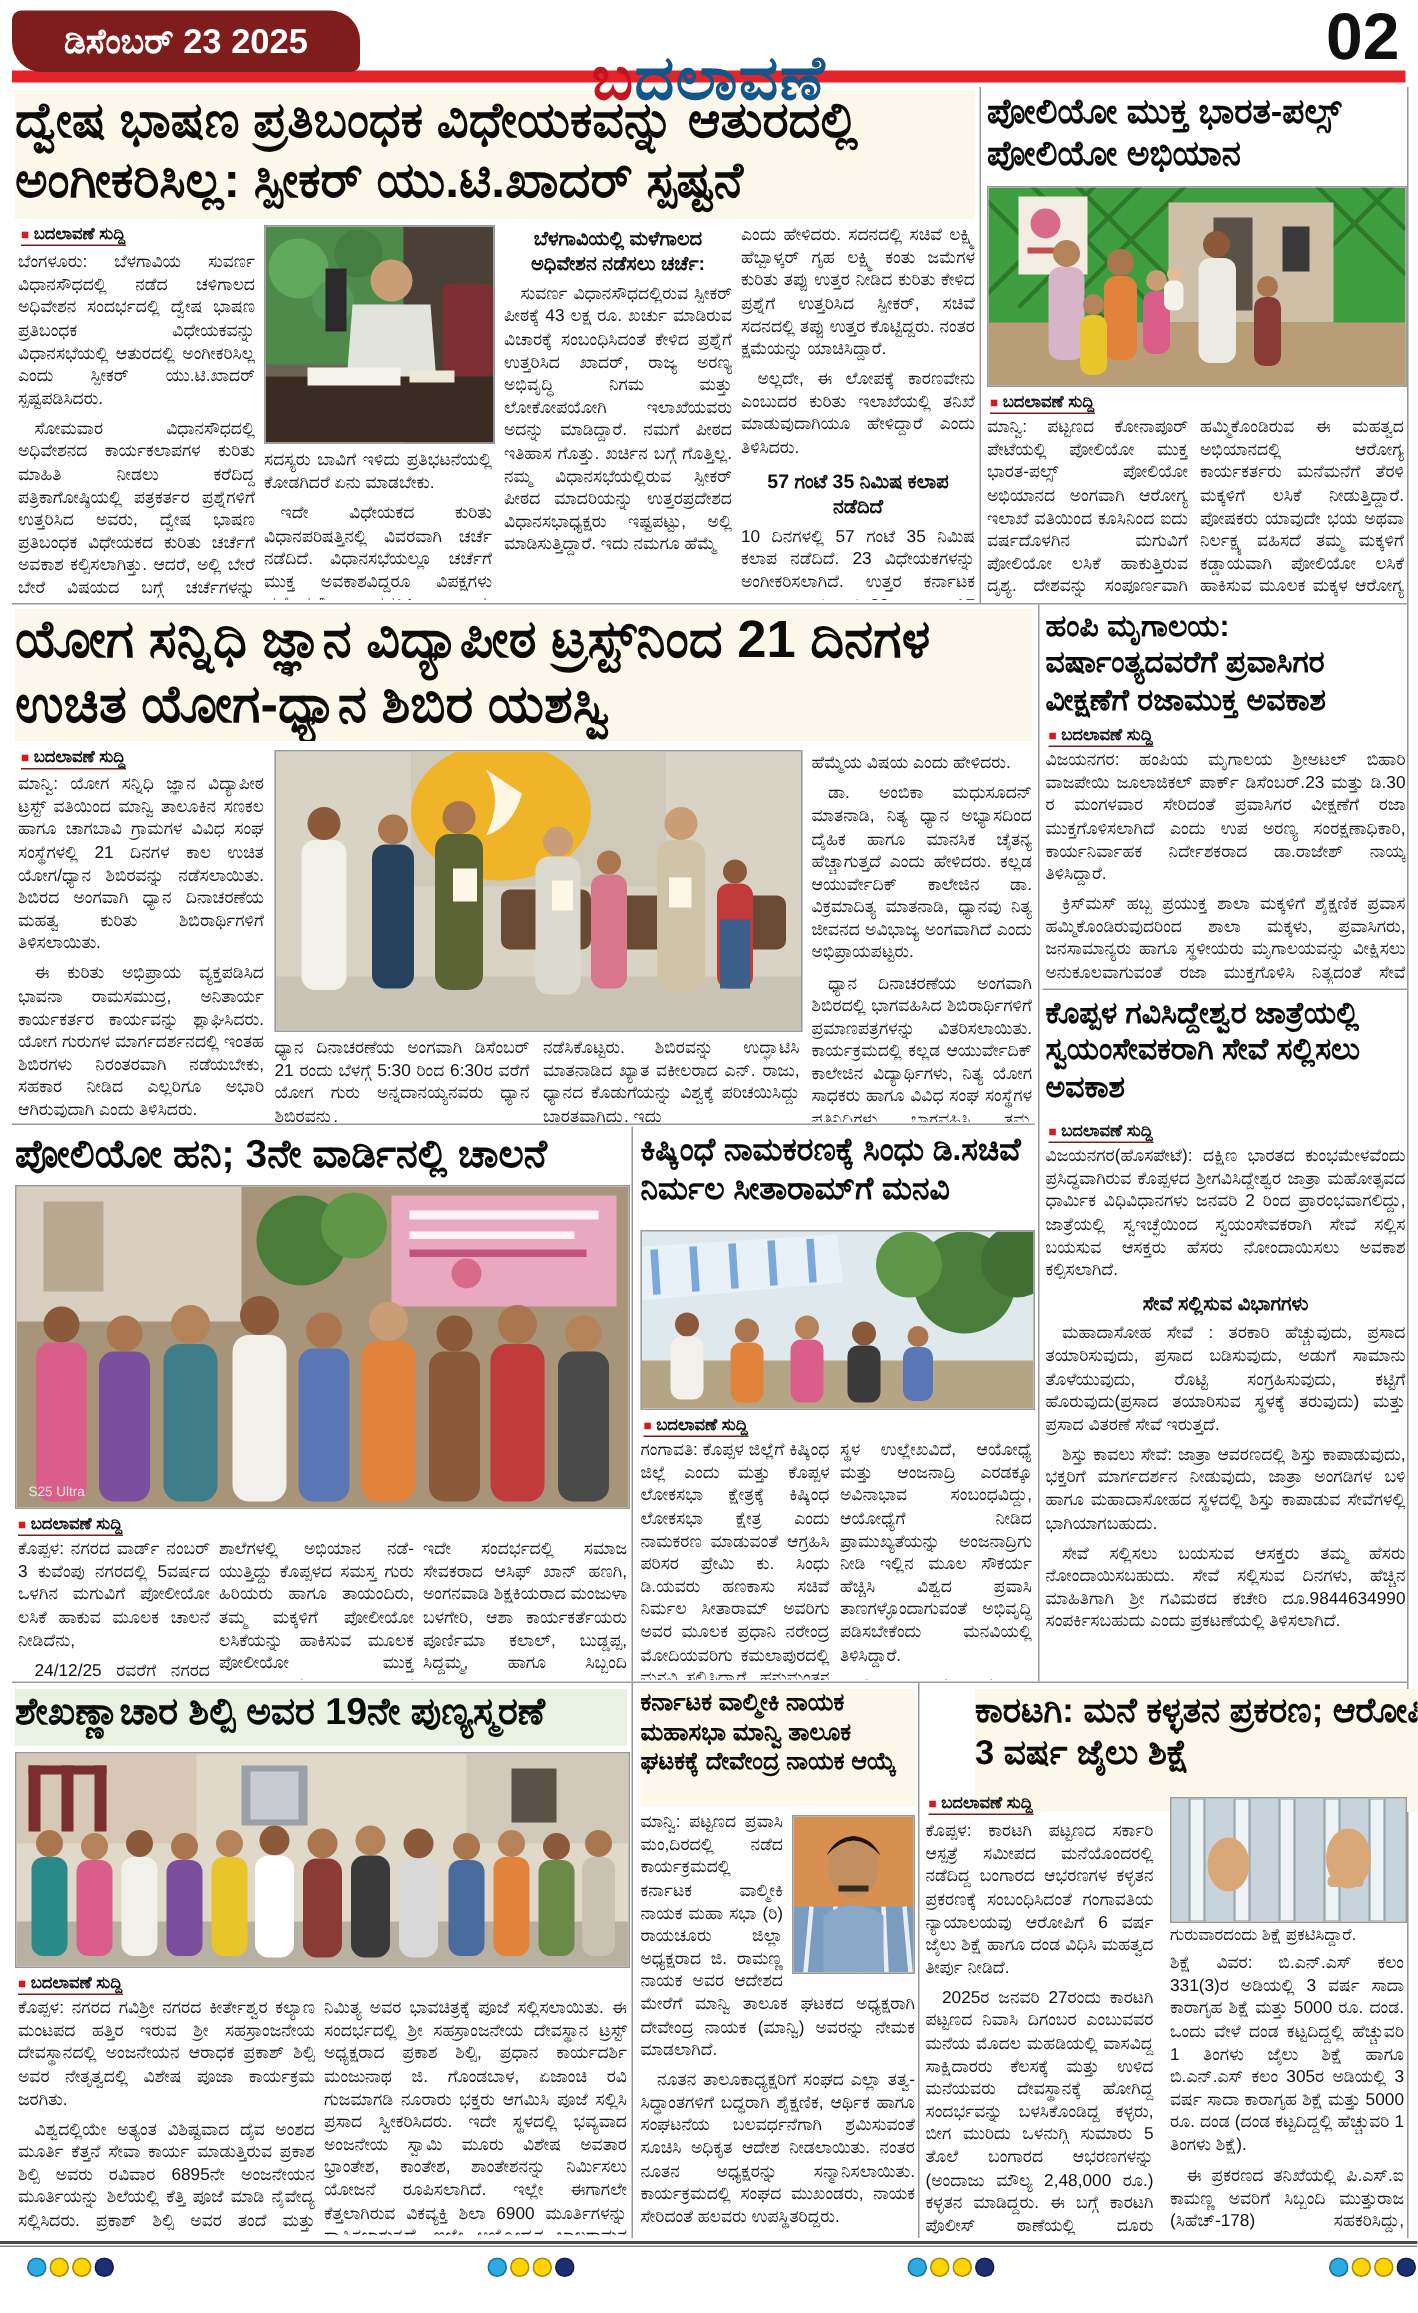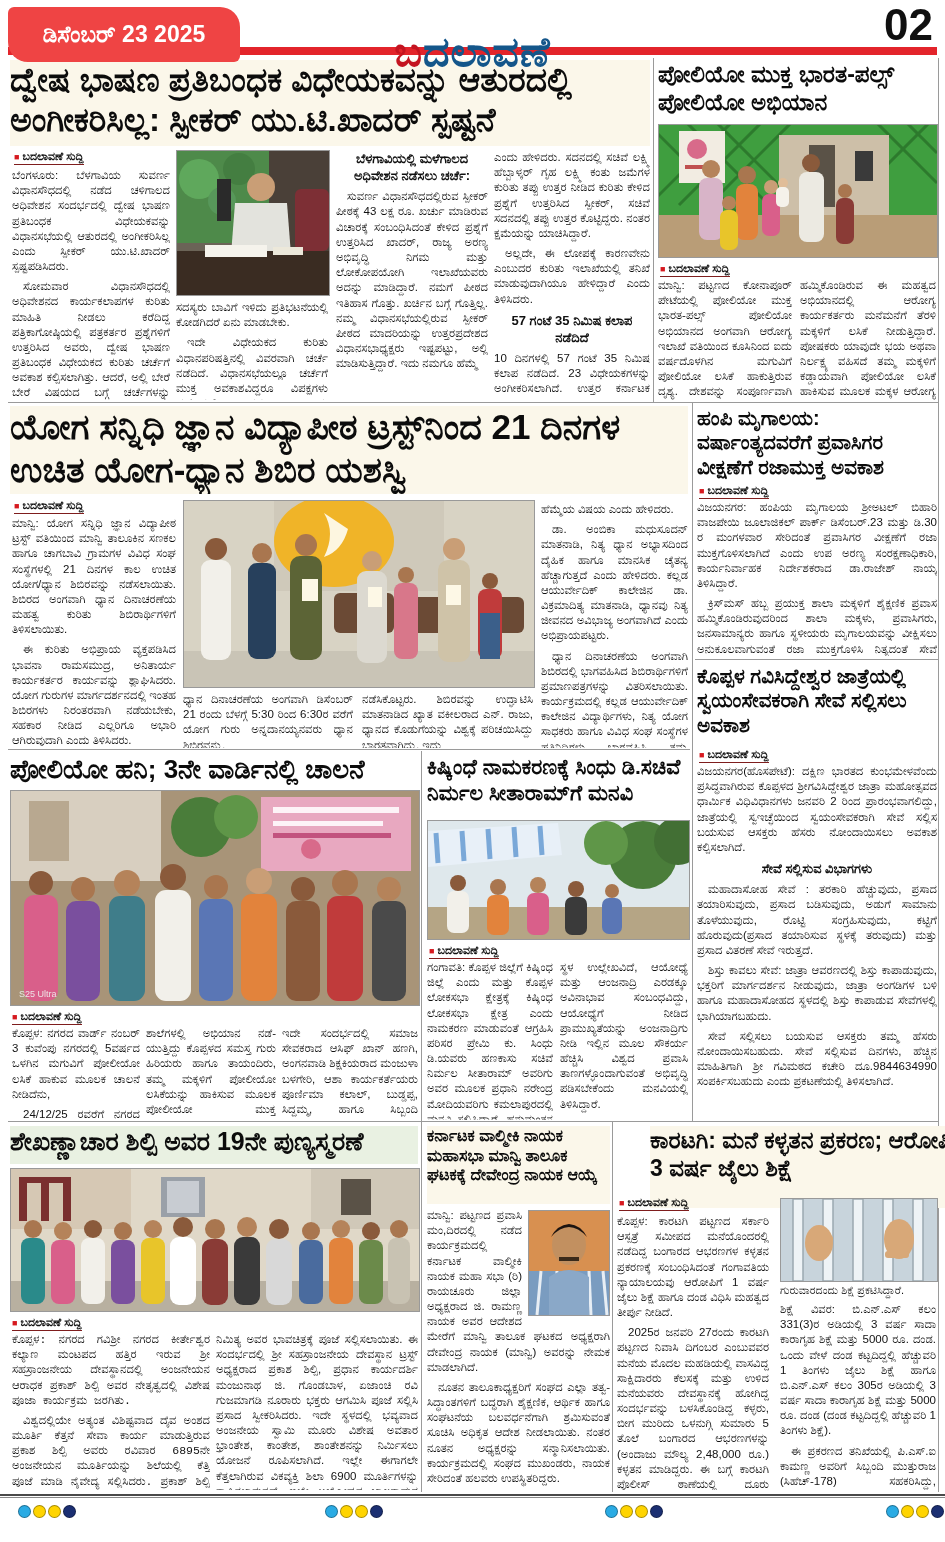--- a/index.html
+++ b/index.html
@@ -1,19 +1,19 @@
 <!DOCTYPE html>
 <html><head>
 <meta charset="utf-8">
 <style>
   html,body{margin:0;padding:0;}
   body{background:#e9e9e9;font-family:"Liberation Sans","DejaVu Sans",sans-serif;}
   #page{position:relative;width:945px;height:1542px;background:#ffffff;margin:0 auto;overflow:hidden;color:#111;}
   
-  .date-badge{position:absolute;left:8px;top:7px;width:232px;height:55px;background:#ef4444;border-radius:6px 20px 6px 20px;color:#fff;font-weight:bold;font-size:23px;display:flex;align-items:center;justify-content:center;z-index:3;}
+  .date-badge{position:absolute;left:8px;top:7px;width:232px;height:41px;background:#7f1d1d;border-radius:6px 20px 6px 20px;color:#fff;font-weight:bold;font-size:23px;display:flex;align-items:center;justify-content:center;z-index:3;}
   .masthead{position:absolute;left:0;right:0;top:2px;text-align:center;font-size:41px;font-weight:bold;letter-spacing:1px;z-index:2;margin-top:27px;}
   .masthead .first{color:#c41420;}
   .masthead .rest{color:#14568a;}
   .page-num{position:absolute;right:12px;top:0px;font-size:44px;font-weight:bold;color:#101010;}
   .red-rule{position:absolute;left:8px;top:47px;width:929px;height:8px;background:#e3242b;z-index:1;}
   
   .hl{position:absolute;font-weight:bold;color:#0c0c0c;line-height:1.22;overflow:hidden;}
   .cream{background:#fbf7ea;}
   .green-tint{background:#e9f1e2;}
   .byline{position:absolute;font-size:11px;font-weight:bold;border-bottom:1px solid #7f1d1d;padding-bottom:1px;white-space:nowrap;}
@@ -340,21 +340,21 @@
         <circle cx="330" cy="60" r="9" fill="#b5835a"></circle>
           <rect x="318" y="69" width="24" height="66" rx="8" fill="#e2833c"></rect>
         <circle cx="360" cy="62" r="9" fill="#8a5a3b"></circle>
           <rect x="348" y="71" width="24" height="64" rx="8" fill="#6b8a4a"></rect>
         <circle cx="388" cy="60" r="9" fill="#a9764f"></circle>
           <rect x="377" y="69" width="22" height="66" rx="8" fill="#c8c2b2"></rect>
       </g>
     </svg>
   </div>
   <div class="byline" style="left:12px;top:1316px;"><span class="sq">■</span><span>ಬದಲಾವಣೆ ಸುದ್ದಿ</span></div>
-  <div class="col" style="left:12px;top:1332px;width:198px;height:158px;font-family:Liberation Mono, monospace;">
+  <div class="col" style="left:12px;top:1332px;width:198px;height:158px;">
     <p class="noind">ಕೊಪ್ಪಳ: ನಗರದ ಗವಿಶ್ರೀ ನಗರದ ಕೀರ್ತೇಶ್ವರ ಕಲ್ಯಾಣ ಮಂಟಪದ ಹತ್ತಿರ ಇರುವ ಶ್ರೀ ಸಹಸ್ರಾಂಜನೇಯ ದೇವಸ್ಥಾನದಲ್ಲಿ ಅಂಜನೇಯನ ಆರಾಧಕ ಪ್ರಕಾಶ್ ಶಿಲ್ಪಿ ಅವರ ನೇತೃತ್ವದಲ್ಲಿ ವಿಶೇಷ ಪೂಜಾ ಕಾರ್ಯಕ್ರಮ ಜರಗಿತು.</p>
     <p>ವಿಶ್ವದಲ್ಲಿಯೇ ಅತ್ಯಂತ ವಿಶಿಷ್ಟವಾದ ದೈವ ಅಂಶದ ಮೂರ್ತಿ ಕೆತ್ತನೆ ಸೇವಾ ಕಾರ್ಯ ಮಾಡುತ್ತಿರುವ ಪ್ರಕಾಶ ಶಿಲ್ಪಿ ಅವರು ರವಿವಾರ 6895ನೇ ಅಂಜನೇಯನ ಮೂರ್ತಿಯನ್ನು ಶಿಲೆಯಲ್ಲಿ ಕೆತ್ತಿ ಪೂಜೆ ಮಾಡಿ ನೈವೇದ್ಯ ಸಲ್ಲಿಸಿದರು. ಪ್ರಕಾಶ್ ಶಿಲ್ಪಿ ಅವರ ತಂದೆ ಮತ್ತು ಅಂಜನೇಯನ ಆರಾಧಕರಾಗಿದ್ದ ಶೇಖಣ್ಣಾಚಾರ ಶಿಲ್ಪಿ ಅವರ ಸ್ಮಾರಕ ಸ್ಥಳದಲ್ಲಿ 19 ನೇ ವರ್ಷದ ಪುಣ್ಯಸ್ಮರಣೆ</p>
   </div>
   <div class="col" style="left:216px;top:1332px;width:202px;height:158px;">
     <p class="noind">ನಿಮಿತ್ಯ ಅವರ ಭಾವಚಿತ್ರಕ್ಕೆ ಪೂಜೆ ಸಲ್ಲಿಸಲಾಯಿತು. ಈ ಸಂದರ್ಭದಲ್ಲಿ ಶ್ರೀ ಸಹಸ್ರಾಂಜನೇಯ ದೇವಸ್ಥಾನ ಟ್ರಸ್ಟ್ ಅಧ್ಯಕ್ಷರಾದ ಪ್ರಕಾಶ ಶಿಲ್ಪಿ, ಪ್ರಧಾನ ಕಾರ್ಯದರ್ಶಿ ಮಂಜುನಾಥ ಜಿ. ಗೊಂಡಬಾಳ, ಏಜಾಂಚಿ ರವಿ ಗುಜಮಾಗಡಿ ನೂರಾರು ಭಕ್ತರು ಆಗಮಿಸಿ ಪೂಜೆ ಸಲ್ಲಿಸಿ ಪ್ರಸಾದ ಸ್ವೀಕರಿಸಿದರು. ಇದೇ ಸ್ಥಳದಲ್ಲಿ ಭವ್ಯವಾದ ಅಂಜನೇಯ ಸ್ವಾಮಿ ಮೂರು ವಿಶೇಷ ಅವತಾರ ಭ್ರಾಂತೇಶ, ಕಾಂತೇಶ, ಶಾಂತೇಶನನ್ನು ನಿರ್ಮಿಸಲು ಯೋಜನೆ ರೂಪಿಸಲಾಗಿದೆ. ಇಲ್ಲೇ ಈಗಾಗಲೇ ಕೆತ್ತಲಾಗಿರುವ ವಿಕವ್ಯಕ್ತಿ ಶಿಲಾ 6900 ಮೂರ್ತಿಗಳನ್ನು ಸ್ಥಾಪಿಸಲಾಗುತ್ತದೆ. ಇಲ್ಲೇ ಅಯ್ಯೋಧ್ಯನ ಬಾಲರಾಮನ ಮೂರ್ತಿ ಮಾಡಿದ ಉಳಿದ ಶಿಲೆಯಲ್ಲಿ ರಾಮ, ಲಕ್ಷ್ಮಣ, ಸೀತೆ, ಹನುಮಂತರನ್ನು ಮಾಡಿ ಸ್ಥಾಪಿಸಲಾಗುತ್ತದೆ ಎಂದು ಟ್ರಸ್ಟ್ ತಿಳಿಸಿದೆ.</p>
   </div>
 
   <div class="hl cream" style="left:427px;top:1126px;width:183px;height:78px;font-size:16px;">ಕರ್ನಾಟಕ ವಾಲ್ಮೀಕಿ ನಾಯಕ ಮಹಾಸಭಾ ಮಾನ್ವಿ ತಾಲೂಕ ಘಟಕಕ್ಕೆ ದೇವೇಂದ್ರ ನಾಯಕ ಆಯ್ಕೆ</div>
   <div class="col" style="left:427px;top:1208px;width:183px;height:282px;">
     <div class="photo" style="position:relative;float:right;width:80px;height:104px;margin:2px 0 4px 6px;">
@@ -374,21 +374,21 @@
         <rect x="30" y="46" width="20" height="4" fill="#3a2a1a"></rect>
       </svg>
     </div>
     <p class="noind">ಮಾನ್ವಿ: ಪಟ್ಟಣದ ಪ್ರವಾಸಿ ಮಂ,ದಿರದಲ್ಲಿ ನಡೆದ ಕಾರ್ಯಕ್ರಮದಲ್ಲಿ ಕರ್ನಾಟಕ ವಾಲ್ಮೀಕಿ ನಾಯಕ ಮಹಾ ಸಭಾ (ರಿ) ರಾಯಚೂರು ಜಿಲ್ಲಾ ಅಧ್ಯಕ್ಷರಾದ ಜಿ. ರಾಮಣ್ಣ ನಾಯಕ ಅವರ ಆದೇಶದ ಮೇರೆಗೆ ಮಾನ್ವಿ ತಾಲೂಕ ಘಟಕದ ಅಧ್ಯಕ್ಷರಾಗಿ ದೇವೇಂದ್ರ ನಾಯಕ (ಮಾನ್ವಿ) ಅವರನ್ನು ನೇಮಕ ಮಾಡಲಾಗಿದೆ.</p>
     <p>ನೂತನ ತಾಲೂಕಾಧ್ಯಕ್ಷರಿಗೆ ಸಂಘದ ಎಲ್ಲಾ ತತ್ವ-ಸಿದ್ಧಾಂತಗಳಿಗೆ ಬದ್ಧರಾಗಿ ಶೈಕ್ಷಣಿಕ, ಆರ್ಥಿಕ ಹಾಗೂ ಸಂಘಟನೆಯ ಬಲವರ್ಧನೆಗಾಗಿ ಶ್ರಮಿಸುವಂತೆ ಸೂಚಿಸಿ ಅಧಿಕೃತ ಆದೇಶ ನೀಡಲಾಯಿತು. ನಂತರ ನೂತನ ಅಧ್ಯಕ್ಷರನ್ನು ಸನ್ಮಾನಿಸಲಾಯಿತು. ಕಾರ್ಯಕ್ರಮದಲ್ಲಿ ಸಂಘದ ಮುಖಂಡರು, ನಾಯಕ ಸೇರಿದಂತೆ ಹಲವರು ಉಪಸ್ಥಿತರಿದ್ದರು.</p>
   </div>
 
   <div class="hl cream" style="left:617px;top:1126px;width:318px;height:82px;font-size:23px;margin-left:33px;">ಕಾರಟಗಿ: ಮನೆ ಕಳ್ಳತನ ಪ್ರಕರಣ; ಆರೋಪಿಗೆ 3 ವರ್ಷ ಜೈಲು ಶಿಕ್ಷೆ</div>
   <div class="byline" style="left:619px;top:1196px;"><span class="sq">■</span><span>ಬದಲಾವಣೆ ಸುದ್ದಿ</span></div>
   <div class="col" style="left:617px;top:1214px;width:152px;height:276px;">
-    <p class="noind">ಕೊಪ್ಪಳ: ಕಾರಟಗಿ ಪಟ್ಟಣದ ಸರ್ಕಾರಿ ಆಸ್ಪತ್ರೆ ಸಮೀಪದ ಮನೆಯೊಂದರಲ್ಲಿ ನಡೆದಿದ್ದ ಬಂಗಾರದ ಆಭರಣಗಳ ಕಳ್ಳತನ ಪ್ರಕರಣಕ್ಕೆ ಸಂಬಂಧಿಸಿದಂತೆ ಗಂಗಾವತಿಯ ನ್ಯಾಯಾಲಯವು ಆರೋಪಿಗೆ 1 ವರ್ಷ ಜೈಲು ಶಿಕ್ಷೆ ಹಾಗೂ ದಂಡ ವಿಧಿಸಿ ಮಹತ್ವದ ತೀರ್ಪು ನೀಡಿದೆ.</p>
+    <p class="noind">ಕೊಪ್ಪಳ: ಕಾರಟಗಿ ಪಟ್ಟಣದ ಸರ್ಕಾರಿ ಆಸ್ಪತ್ರೆ ಸಮೀಪದ ಮನೆಯೊಂದರಲ್ಲಿ ನಡೆದಿದ್ದ ಬಂಗಾರದ ಆಭರಣಗಳ ಕಳ್ಳತನ ಪ್ರಕರಣಕ್ಕೆ ಸಂಬಂಧಿಸಿದಂತೆ ಗಂಗಾವತಿಯ ನ್ಯಾಯಾಲಯವು ಆರೋಪಿಗೆ 6 ವರ್ಷ ಜೈಲು ಶಿಕ್ಷೆ ಹಾಗೂ ದಂಡ ವಿಧಿಸಿ ಮಹತ್ವದ ತೀರ್ಪು ನೀಡಿದೆ.</p>
     <p>2025ರ ಜನವರಿ 27ರಂದು ಕಾರಟಗಿ ಪಟ್ಟಣದ ನಿವಾಸಿ ದಿಗಂಬರ ಎಂಬುವವರ ಮನೆಯ ಮೊದಲ ಮಹಡಿಯಲ್ಲಿ ವಾಸವಿದ್ದ ಸಾಕ್ಷಿದಾರರು ಕೆಲಸಕ್ಕೆ ಮತ್ತು ಉಳಿದ ಮನೆಯವರು ದೇವಸ್ಥಾನಕ್ಕೆ ಹೋಗಿದ್ದ ಸಂದರ್ಭವನ್ನು ಬಳಸಿಕೊಂಡಿದ್ದ ಕಳ್ಳರು, ಬೀಗ ಮುರಿದು ಒಳನುಗ್ಗಿ ಸುಮಾರು 5 ತೊಲೆ ಬಂಗಾರದ ಆಭರಣಗಳನ್ನು (ಅಂದಾಜು ಮೌಲ್ಯ 2,48,000 ರೂ.) ಕಳ್ಳತನ ಮಾಡಿದ್ದರು. ಈ ಬಗ್ಗೆ ಕಾರಟಗಿ ಪೊಲೀಸ್ ಠಾಣೆಯಲ್ಲಿ ದೂರು ದಾಖಲಾಗಿತ್ತು.</p>
 
   </div>
   <div class="photo" style="left:780px;top:1198px;width:156px;height:82px;">
     <svg viewBox="0 0 156 82" preserveAspectRatio="none">
       <rect width="156" height="82" fill="#c8d4dc"></rect>
       <g fill="#eef3f6" stroke="#9aa8b0" stroke-width="1.5">
         <rect x="12" y="0" width="10" height="82"></rect>
           <rect x="42" y="0" width="10" height="82"></rect>
           <rect x="72" y="0" width="10" height="82"></rect>

